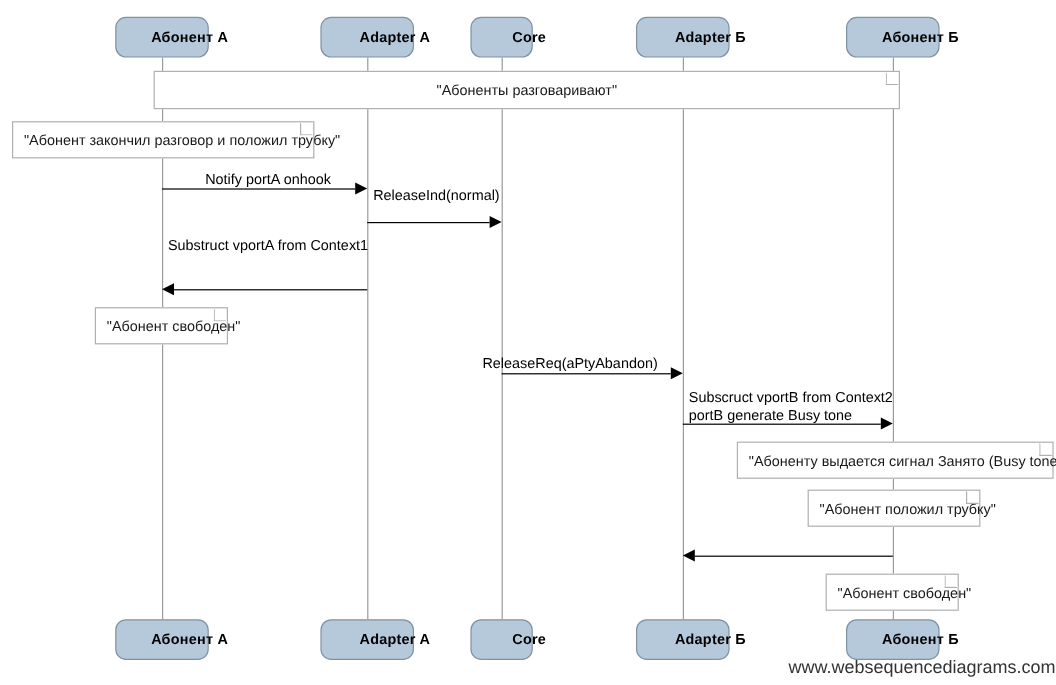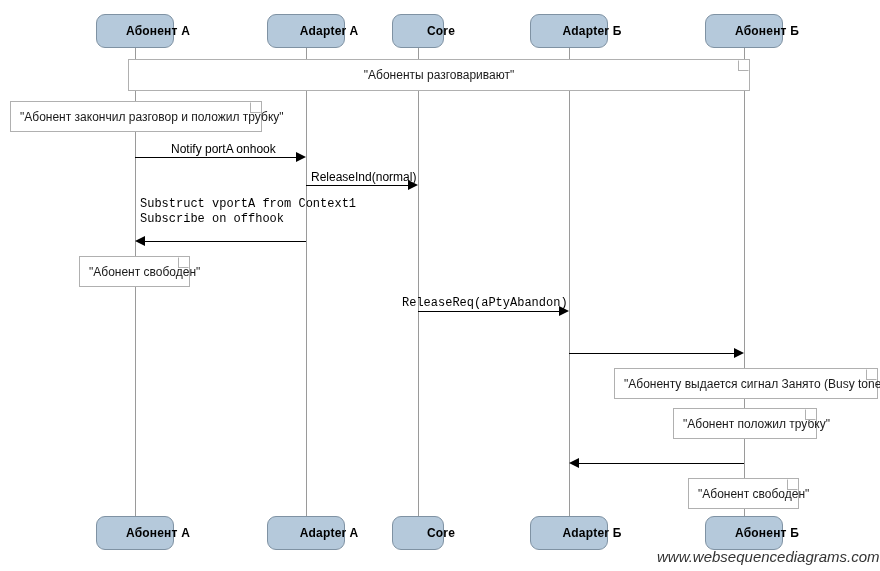--- a/index.html
+++ b/index.html
@@ -98,21 +98,21 @@
   .arrowhead.left {
     border-right: 10px solid #000000;
   }
   .msg-label {
     position: absolute;
     font-size: 12px;
     color: #000000;
     white-space: nowrap;
     line-height: 15px;
   }
-  .msg-label.align-right { text-align: left; font-family: Liberation Mono, monospace; }
+  .msg-label.align-right { text-align: right; }
   .msg-label.align-left  { text-align: left; }
 
   
   .watermark {
     position: absolute;
     font-size: 15px;
     color: #333333;
     white-space: nowrap;
   }
 </style>
@@ -150,40 +150,43 @@
 
   <div class="note" style="left:10px; top:101px; width:252px; height:31px;">
     <span>"Абонент закончил разговор и положил трубку"</span>
     <span class="fold" style="clip-path: polygon(0 0, 100% 100%, 0 100%);"></span>
   </div>
 
   <div class="msg-label align-left" style="left:139px; top:142px; width:165px;margin-left:32px;">Notify portA onhook</div>
   <div class="msg-line" style="left:135px; top:157px; width:161px;"></div>
   <div class="arrowhead right" style="left:296px; top:152px;"></div>
 
-  <div class="msg-label align-left" style="left:311px; top:170px; width:110px;">ReleaseInd(normal)</div>
+  <div class="msg-label align-left" style="left:311px; top:156px; width:110px;">ReleaseInd(normal)</div>
   <div class="msg-line" style="left:306px; top:185px; width:102px;"></div>
   <div class="arrowhead right" style="left:408px; top:180px;"></div>
 
   <div class="msg-label align-right" style="left:140px; top:197px; width:162px;">
     <div>Substruct vportA from Context1</div>
-    <div>Subscribe on offhook</div>
   </div>
   <div class="msg-line" style="left:145px; top:241px; width:161px;"></div>
   <div class="arrowhead left" style="left:135px; top:236px;"></div>
 
   <div class="note" style="left:79px; top:256px; width:111px; height:31px;">
     <span>"Абонент свободен"</span>
     <span class="fold" style="clip-path: polygon(0 0, 100% 100%, 0 100%);"></span>
   </div>
 
   <div class="msg-label align-right" style="left:402px; top:296px; width:136px;">ReleaseReq(aPtyAbandon)</div>
   <div class="msg-line" style="left:418px; top:311px; width:141px;"></div>
   <div class="arrowhead right" style="left:559px; top:306px;"></div>
 
+  <div class="msg-label align-left" style="left:574px; top:324px; width:175px;">
+    <div>Subscruct vportB from Context2</div>
+    <div>portB generate Busy tone</div>
+  </div>
   <div class="msg-line" style="left:569px; top:353px; width:165px;"></div>
   <div class="arrowhead right" style="left:734px; top:348px;"></div>
 
   <div class="note" style="left:614px; top:368px; width:264px; height:31px;">
     <span>"Абоненту выдается сигнал Занято (Busy tone)"</span>
     <span class="fold" style="clip-path: polygon(0 0, 100% 100%, 0 100%);"></span>
   </div>
 
   <div class="note" style="left:673px; top:408px; width:144px; height:31px;">
     <span>"Абонент положил трубку"</span>
@@ -207,15 +210,15 @@
   <div class="participant" style="left:392px; top:516px; width:52px;">
     <span class="plabel">Core</span>
   </div>
   <div class="participant" style="left:530px; top:516px; width:78px;">
     <span class="plabel">Adapter Б</span>
   </div>
   <div class="participant" style="left:705px; top:516px; width:78px;">
     <span class="plabel">Абонент Б</span>
   </div>
 
-  <div class="watermark" style="left:657px; top:548px;font-style:italic;">www.websequencediagrams.com</div>
+  <div class="watermark" style="left:657px; top:548px;">www.websequencediagrams.com</div>
 
 </div>
 
 </body></html>

